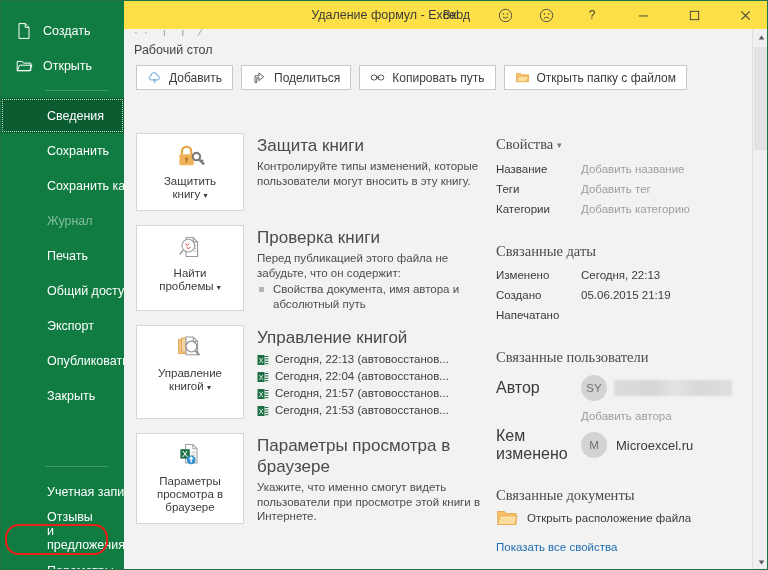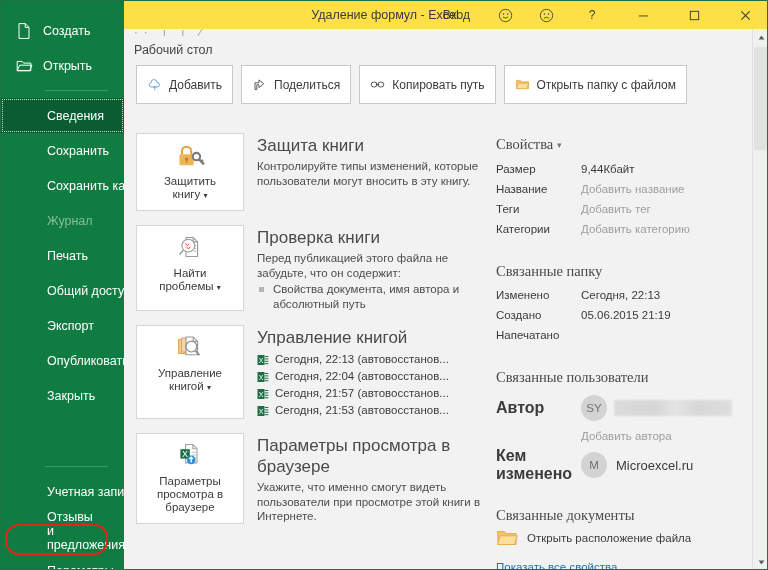--- a/index.html
+++ b/index.html
@@ -111,21 +111,21 @@
   }
   #pathname {
     position: absolute; left: 10px; top: 14px;
     font-size: 12.5px; color: #444444;
   }
   #toolbar {
     position: absolute; left: 12px; top: 36px;
     display: flex; gap: 8px;
   }
   .tool-btn {
-    height: 39px;
+    height: 25px;
     border: 1px solid #c8c8c8;
     background: #ffffff;
     display: flex; align-items: center; gap: 7px;
     padding: 0 10px;
     font-size: 12px; color: #3b3b3b;
     white-space: nowrap;
   }
   .tool-btn .ticon { width: 15px; height: 15px; display:block; }
 
   
@@ -188,21 +188,21 @@
   .prop-row {
     display: flex; align-items: flex-start;
     font-size: 11.5px; line-height: 20px; min-height: 20px;
   }
   .prop-k { width: 85px; flex: 0 0 85px; color: #3b3b3b; }
   .prop-v { color: #3b3b3b; }
   .prop-v.placeholder { color: #9e9e9e; }
   .sec-gap { height: 17px; }
 
   .user-row { display: flex; align-items: center; min-height: 34px; }
-  .user-row .prop-k { padding-top: 0; font-weight: bold; }
+  .user-row .prop-k { padding-top: 0; }
   .avatar {
     width: 26px; height: 26px; border-radius: 50%;
     background: #d3d3d3; color: #6f6f6f;
     display: flex; align-items: center; justify-content: center;
     font-size: 11.5px; flex: 0 0 auto;
   }
   .redacted {
     height: 16px; width: 118px; margin-left: 7px;
     background: linear-gradient(90deg,#dcdcdc 0%,#d6d6d6 35%,#e4e4e4 52%,#d8d8d8 70%,#dedede 100%);
     filter: blur(1.2px);
@@ -545,39 +545,35 @@
       </div>
 
       <div id="right-col">
 
         <div class="sec-head">
           <span>Свойства</span>
           <span class="caret">▾</span>
         </div>
 
         <div class="prop-row">
-          <span class="prop-k">Размер</span>
-          <span class="prop-v">9,44Кбайт</span>
-        </div>
-        <div class="prop-row">
           <span class="prop-k">Название</span>
           <span class="prop-v placeholder">Добавить название</span>
         </div>
         <div class="prop-row">
           <span class="prop-k">Теги</span>
           <span class="prop-v placeholder">Добавить тег</span>
         </div>
         <div class="prop-row">
           <span class="prop-k">Категории</span>
           <span class="prop-v placeholder">Добавить категорию</span>
         </div>
 
         <div class="sec-gap"></div>
 
-        <div class="sec-head">Связанные папку</div>
+        <div class="sec-head">Связанные даты</div>
         <div class="prop-row">
           <span class="prop-k">Изменено</span>
           <span class="prop-v">Сегодня, 22:13</span>
         </div>
         <div class="prop-row">
           <span class="prop-k">Создано</span>
           <span class="prop-v">05.06.2015 21:19</span>
         </div>
         <div class="prop-row">
           <span class="prop-k">Напечатано</span>

